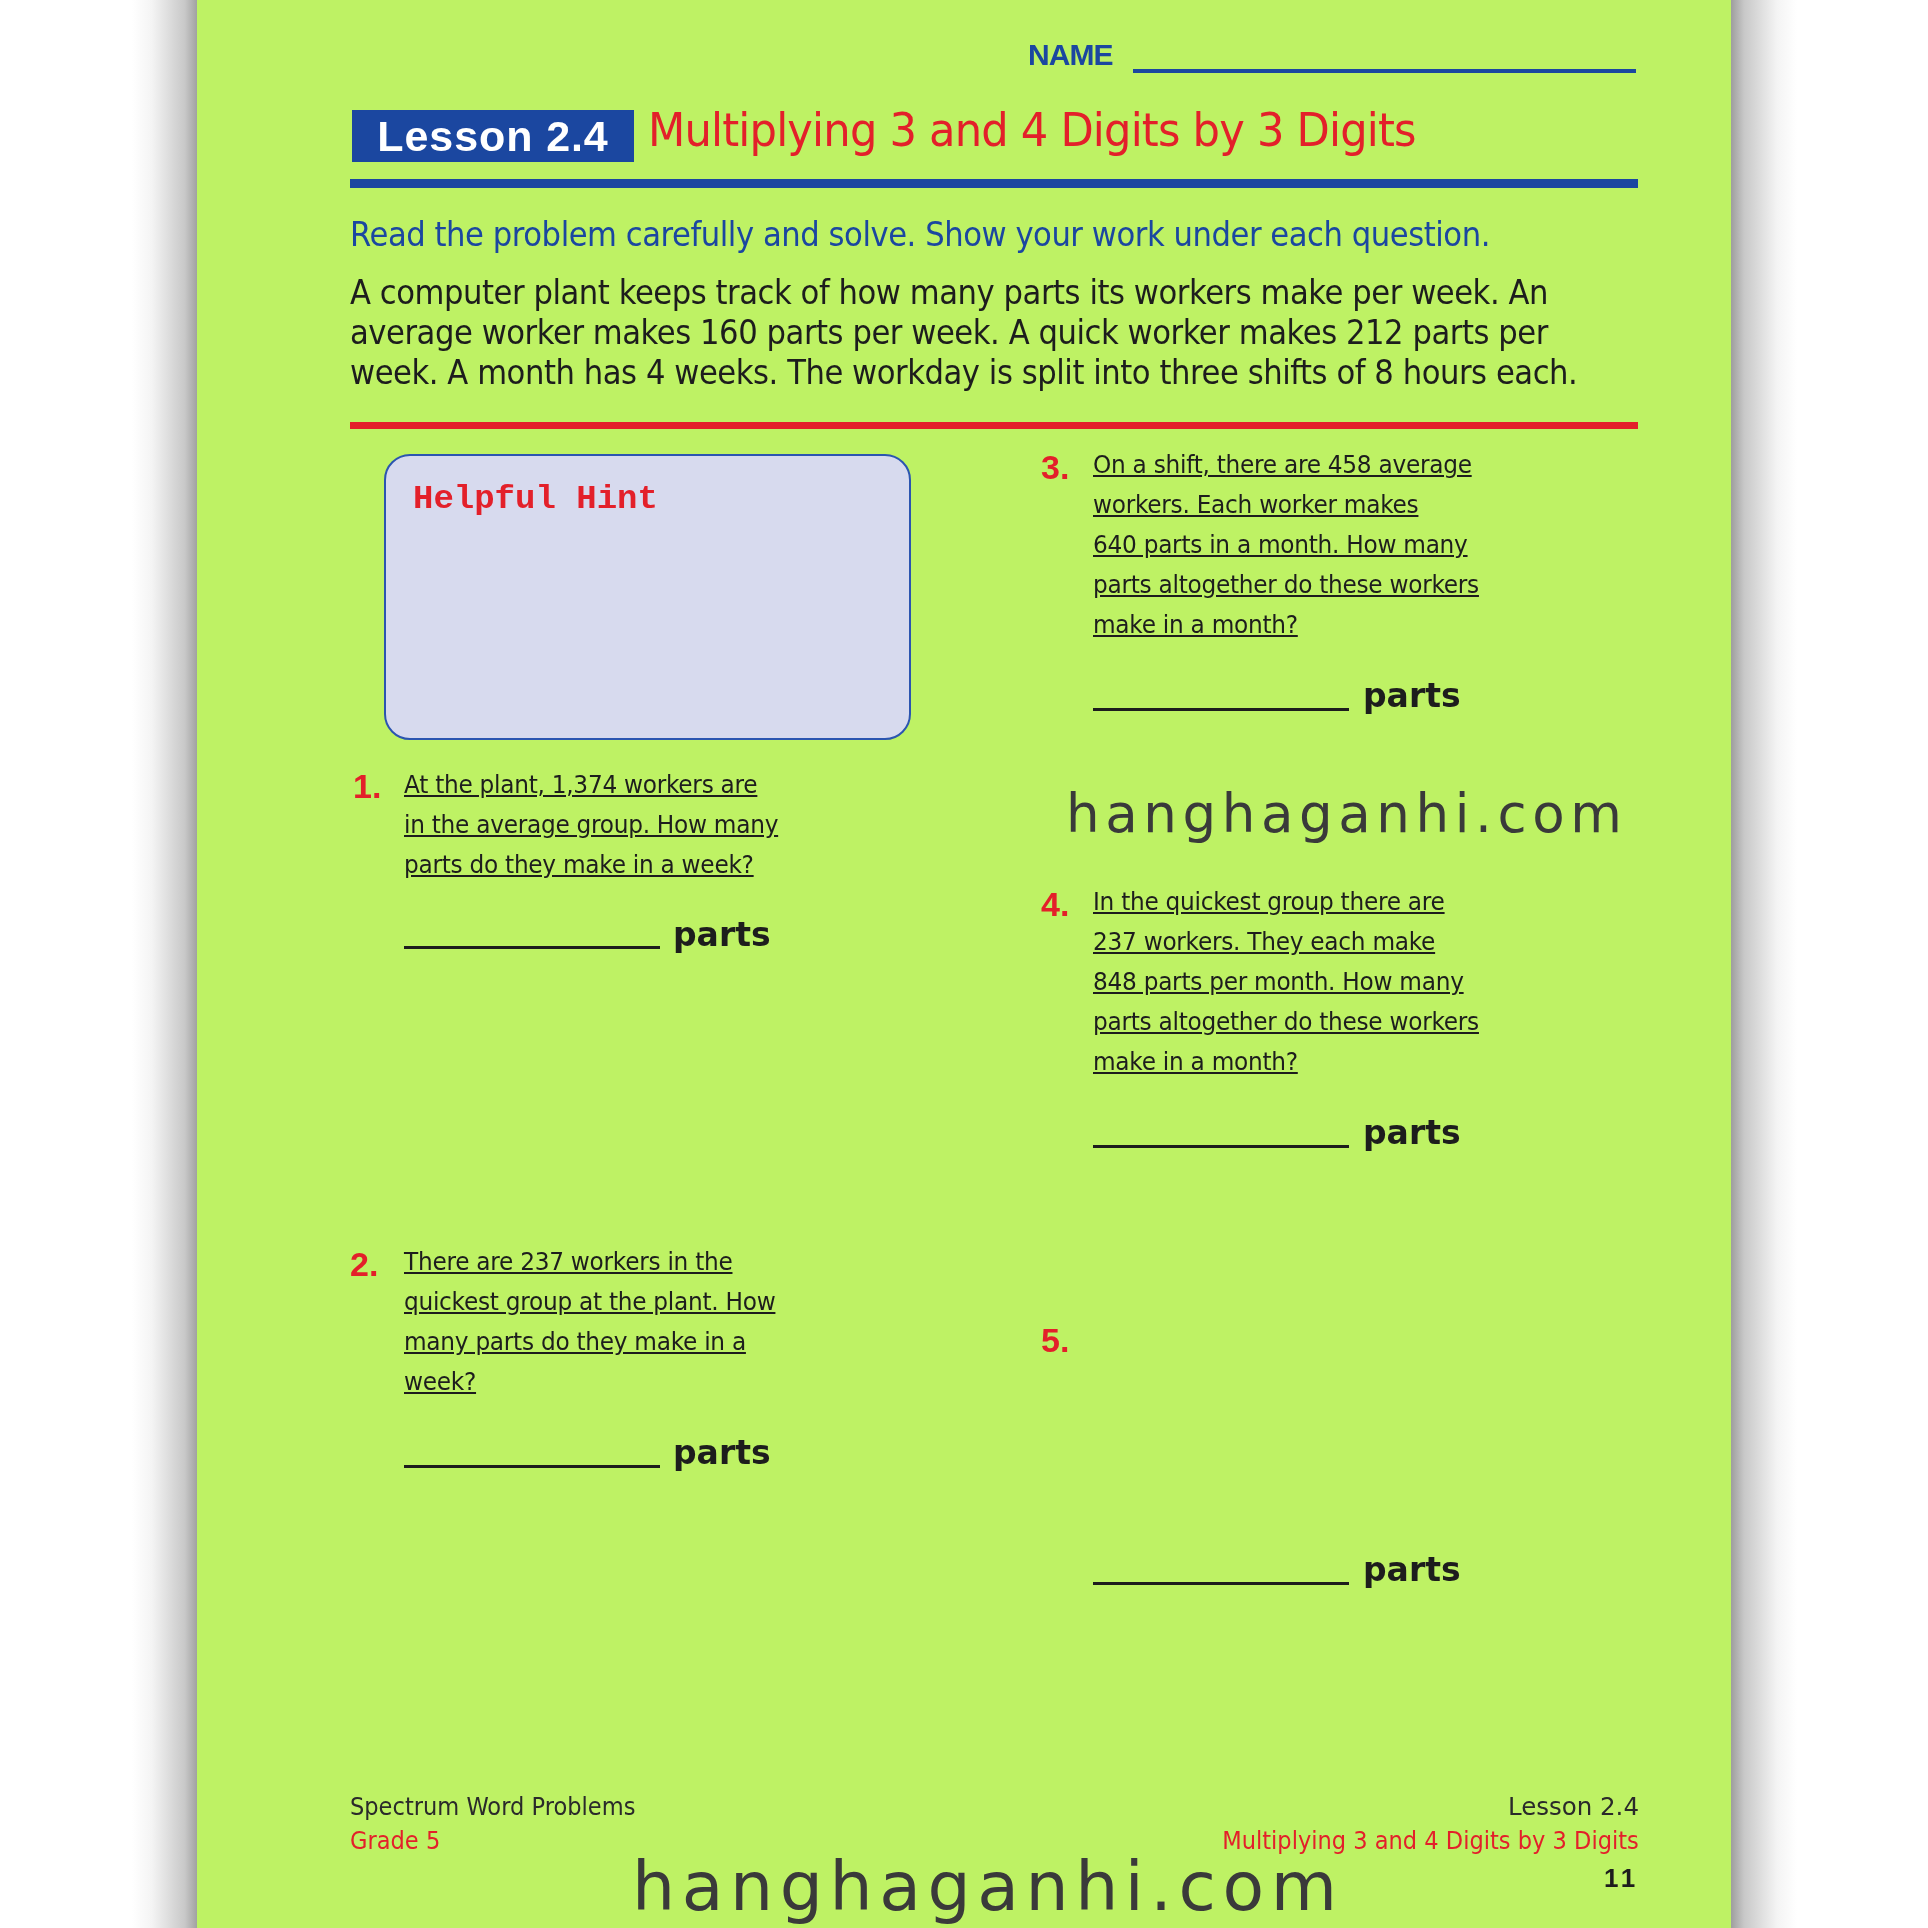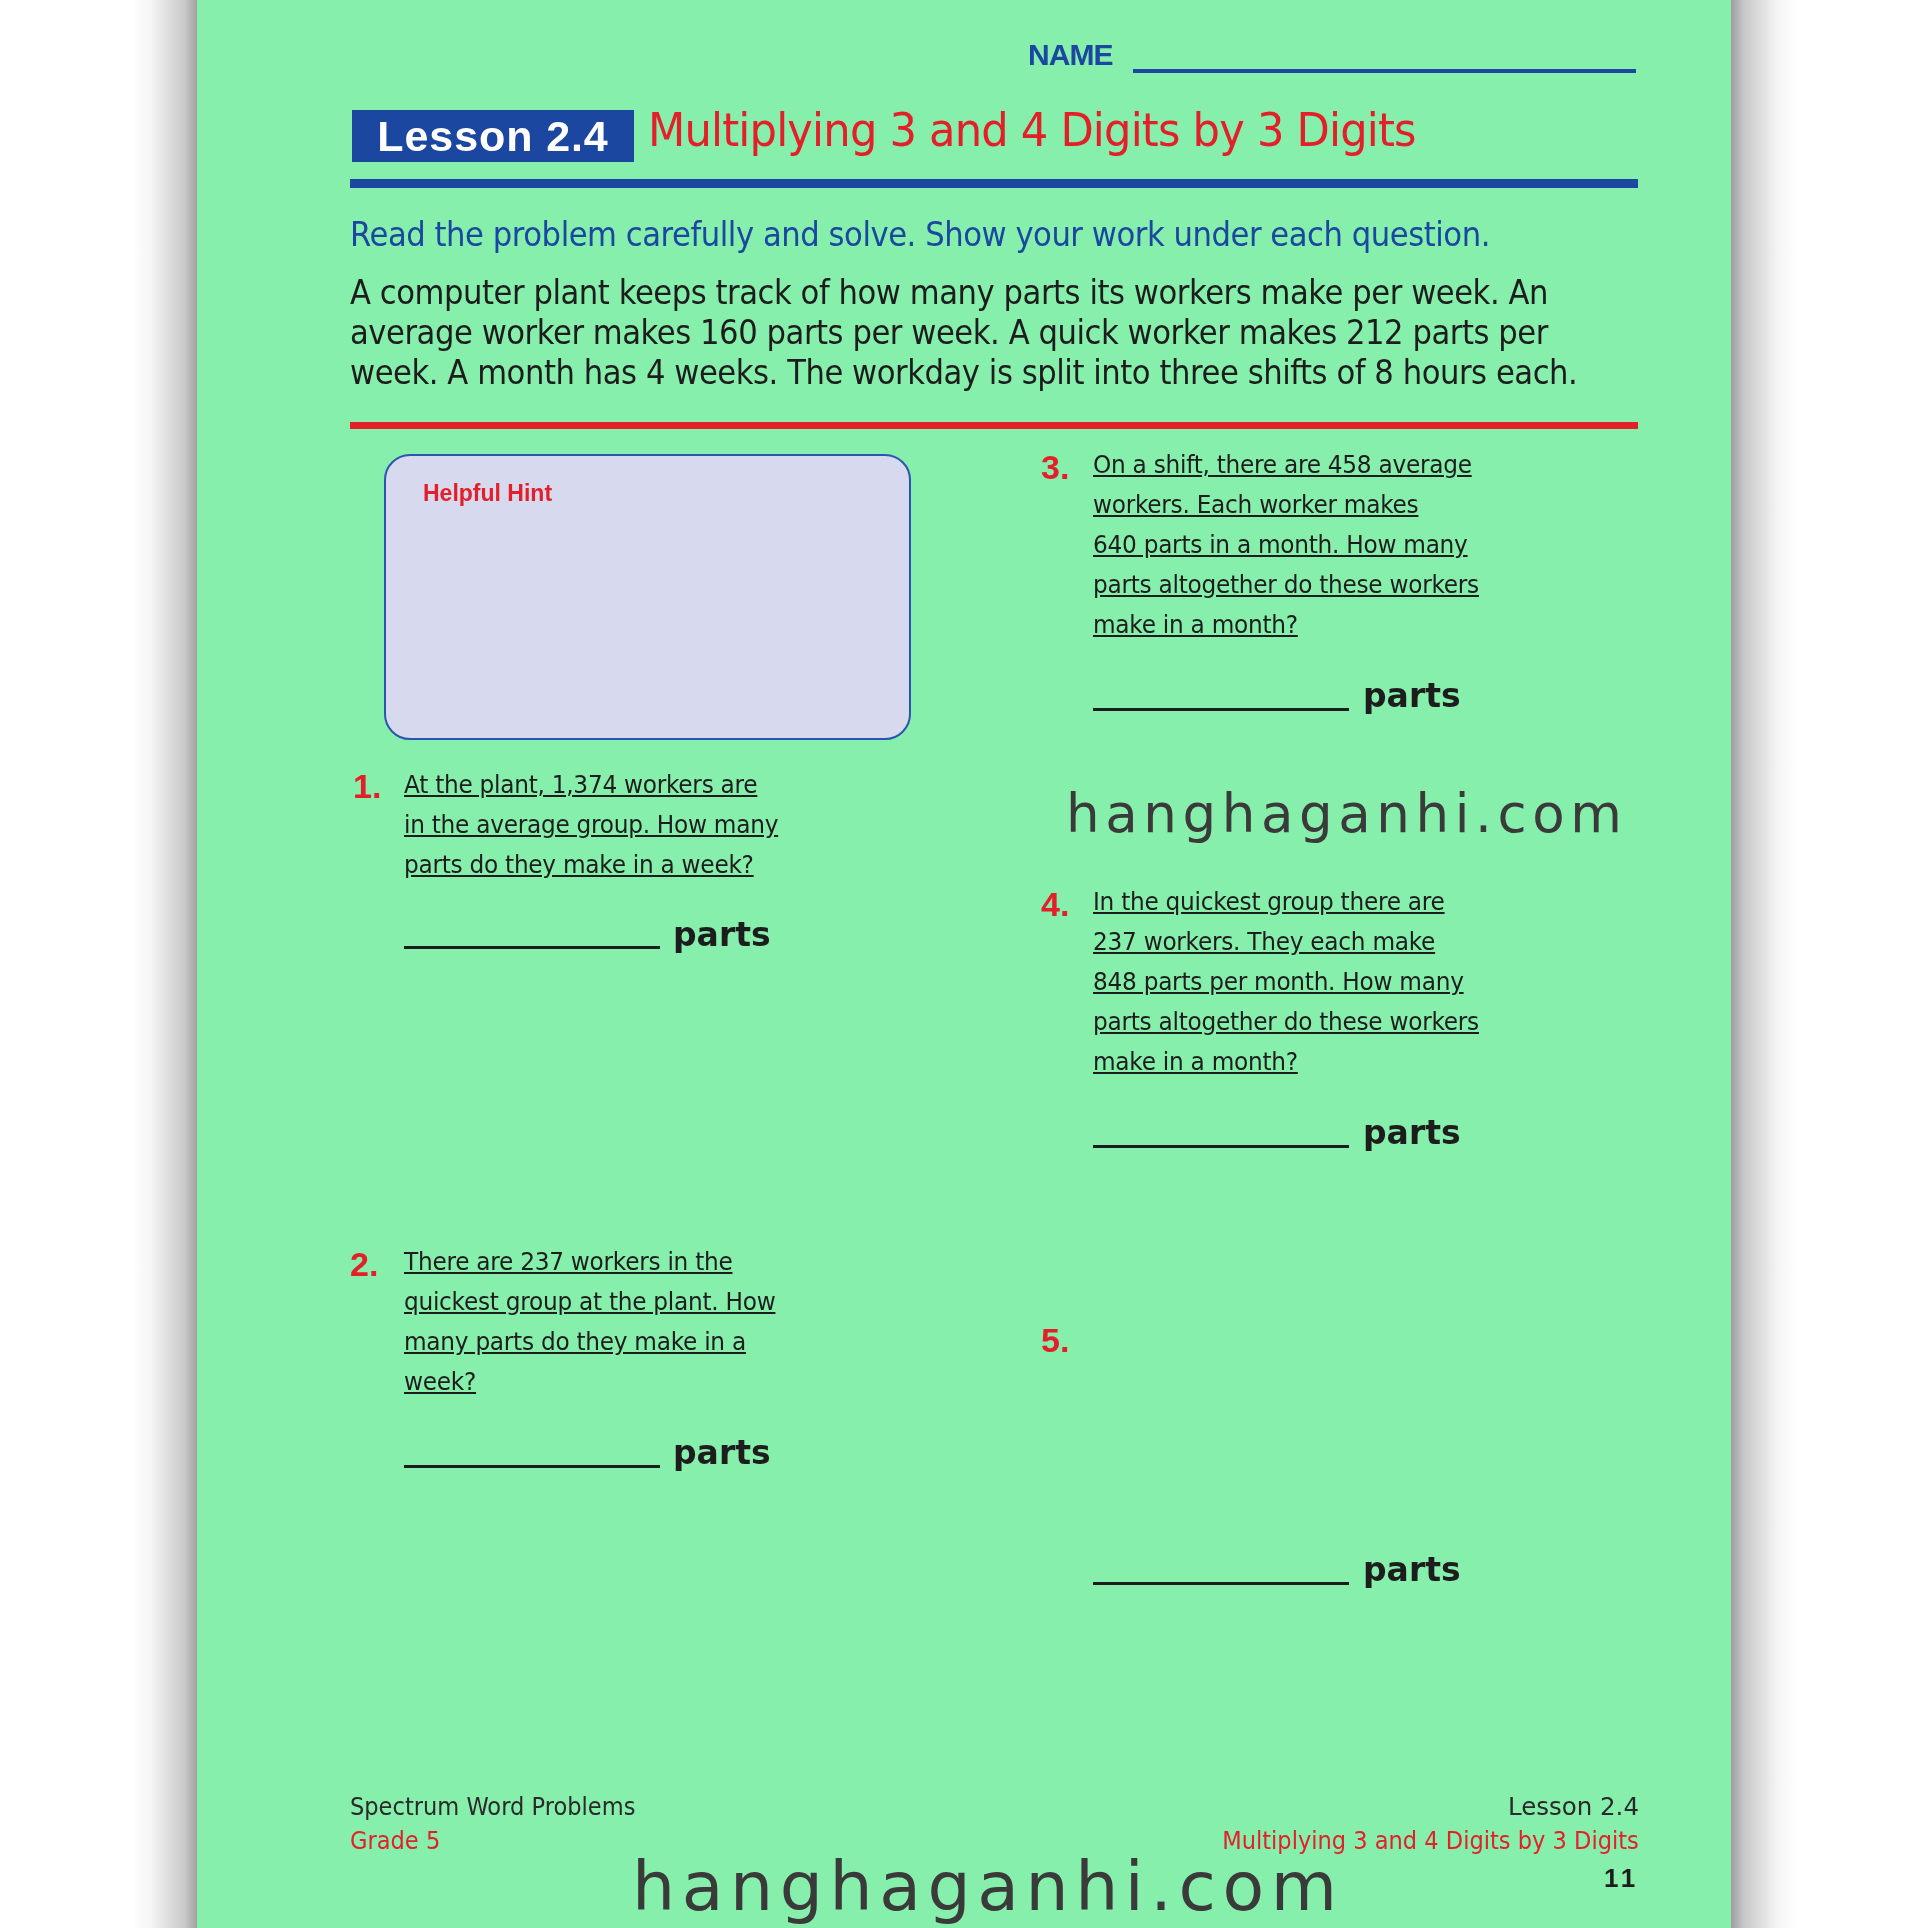--- a/index.html
+++ b/index.html
@@ -11,21 +11,21 @@
     .shadow-left {
       position:absolute; left:132px; top:0; width:66px; height:1928px;
       background:linear-gradient(to right, #ffffff 0%, #f4f4f4 30%, #c8c8c8 80%, #9e9e9e 100%);
     }
     .shadow-right {
       position:absolute; left:1731px; top:0; width:66px; height:1928px;
       background:linear-gradient(to right, #9e9e9e 0%, #c8c8c8 20%, #f4f4f4 70%, #ffffff 100%);
     }
     .page {
       position:absolute; left:197px; top:0; width:1534px; height:1928px;
-      background:#86efac;
+      background:#bef264;
     }
     .abs { position:absolute; white-space:nowrap; }
 
     .name-label {
       left:831px; top:38px; font-family:"Liberation Sans", sans-serif;
       font-weight:bold; font-size:30px; color:#1b47a0; letter-spacing:-0.9px;
     }
     .name-line {
       left:936px; top:69px; width:503px; height:3.8px; background:#1b47a0;
     }
@@ -49,22 +49,22 @@
       white-space:normal;
     }
     .paragraph span { display:block; white-space:nowrap; transform:scaleX(0.93); transform-origin:left top; letter-spacing:-0.5px; }
     .red-rule { left:153px; top:422px; width:1288px; height:6.6px; background:#e3202a; }
 
     .hint-box {
       left:187px; top:454px; width:527px; height:286px; background:#d7daee;
       border:2.8px solid #2b55b0; border-radius:26px; box-sizing:border-box;
     }
     .hint-title {
-      left:226px; top:480px; font-family:Liberation Sans, sans-serif;
-      font-weight:bold; font-size:23px; color:#e3202a;
+      left:216px; top:480px; font-family:Liberation Mono, monospace;
+      font-weight:bold; font-size:34px; color:#e3202a;
     }
     .hint-body {
       left:218px; top:530px; font-size:27px; color:#1d1d1d; line-height:36px;
     }
     .hint-body span { display:block; transform:scaleX(0.93); transform-origin:left top; }
 
     .q-num {
       font-family:"Liberation Sans", sans-serif; font-weight:bold;
       font-size:34px; color:#e3202a;
     }

